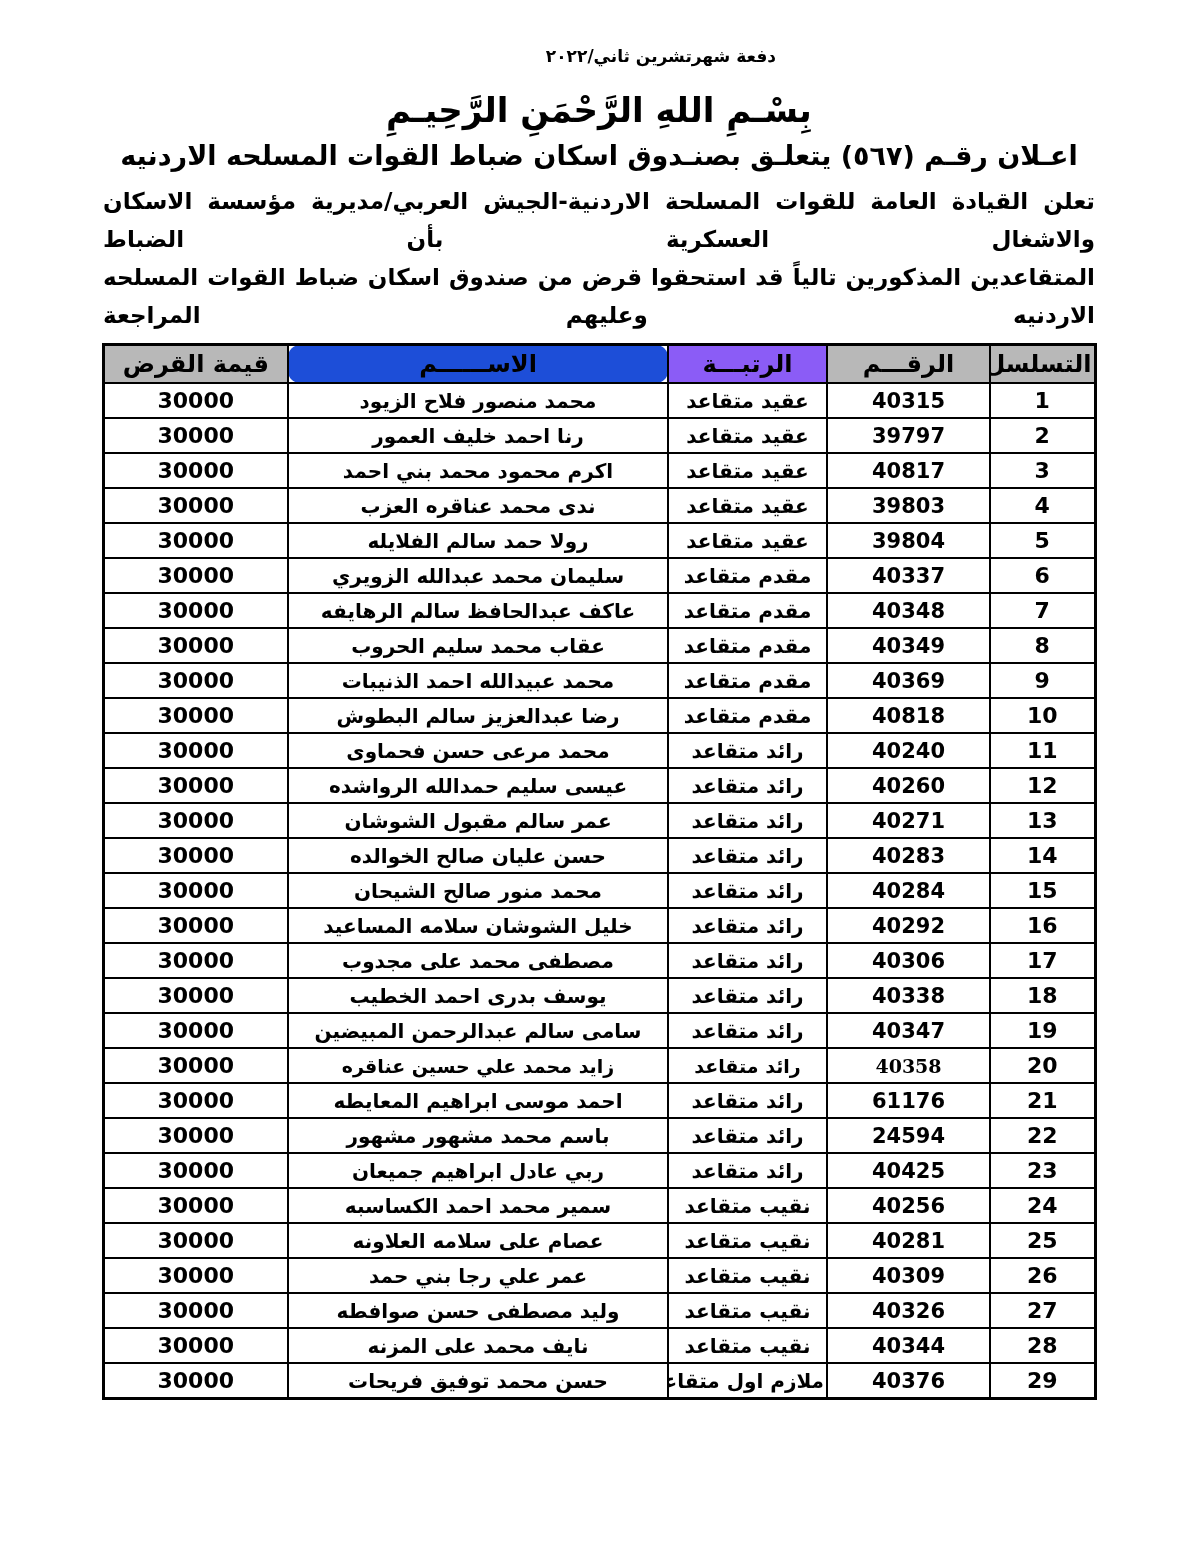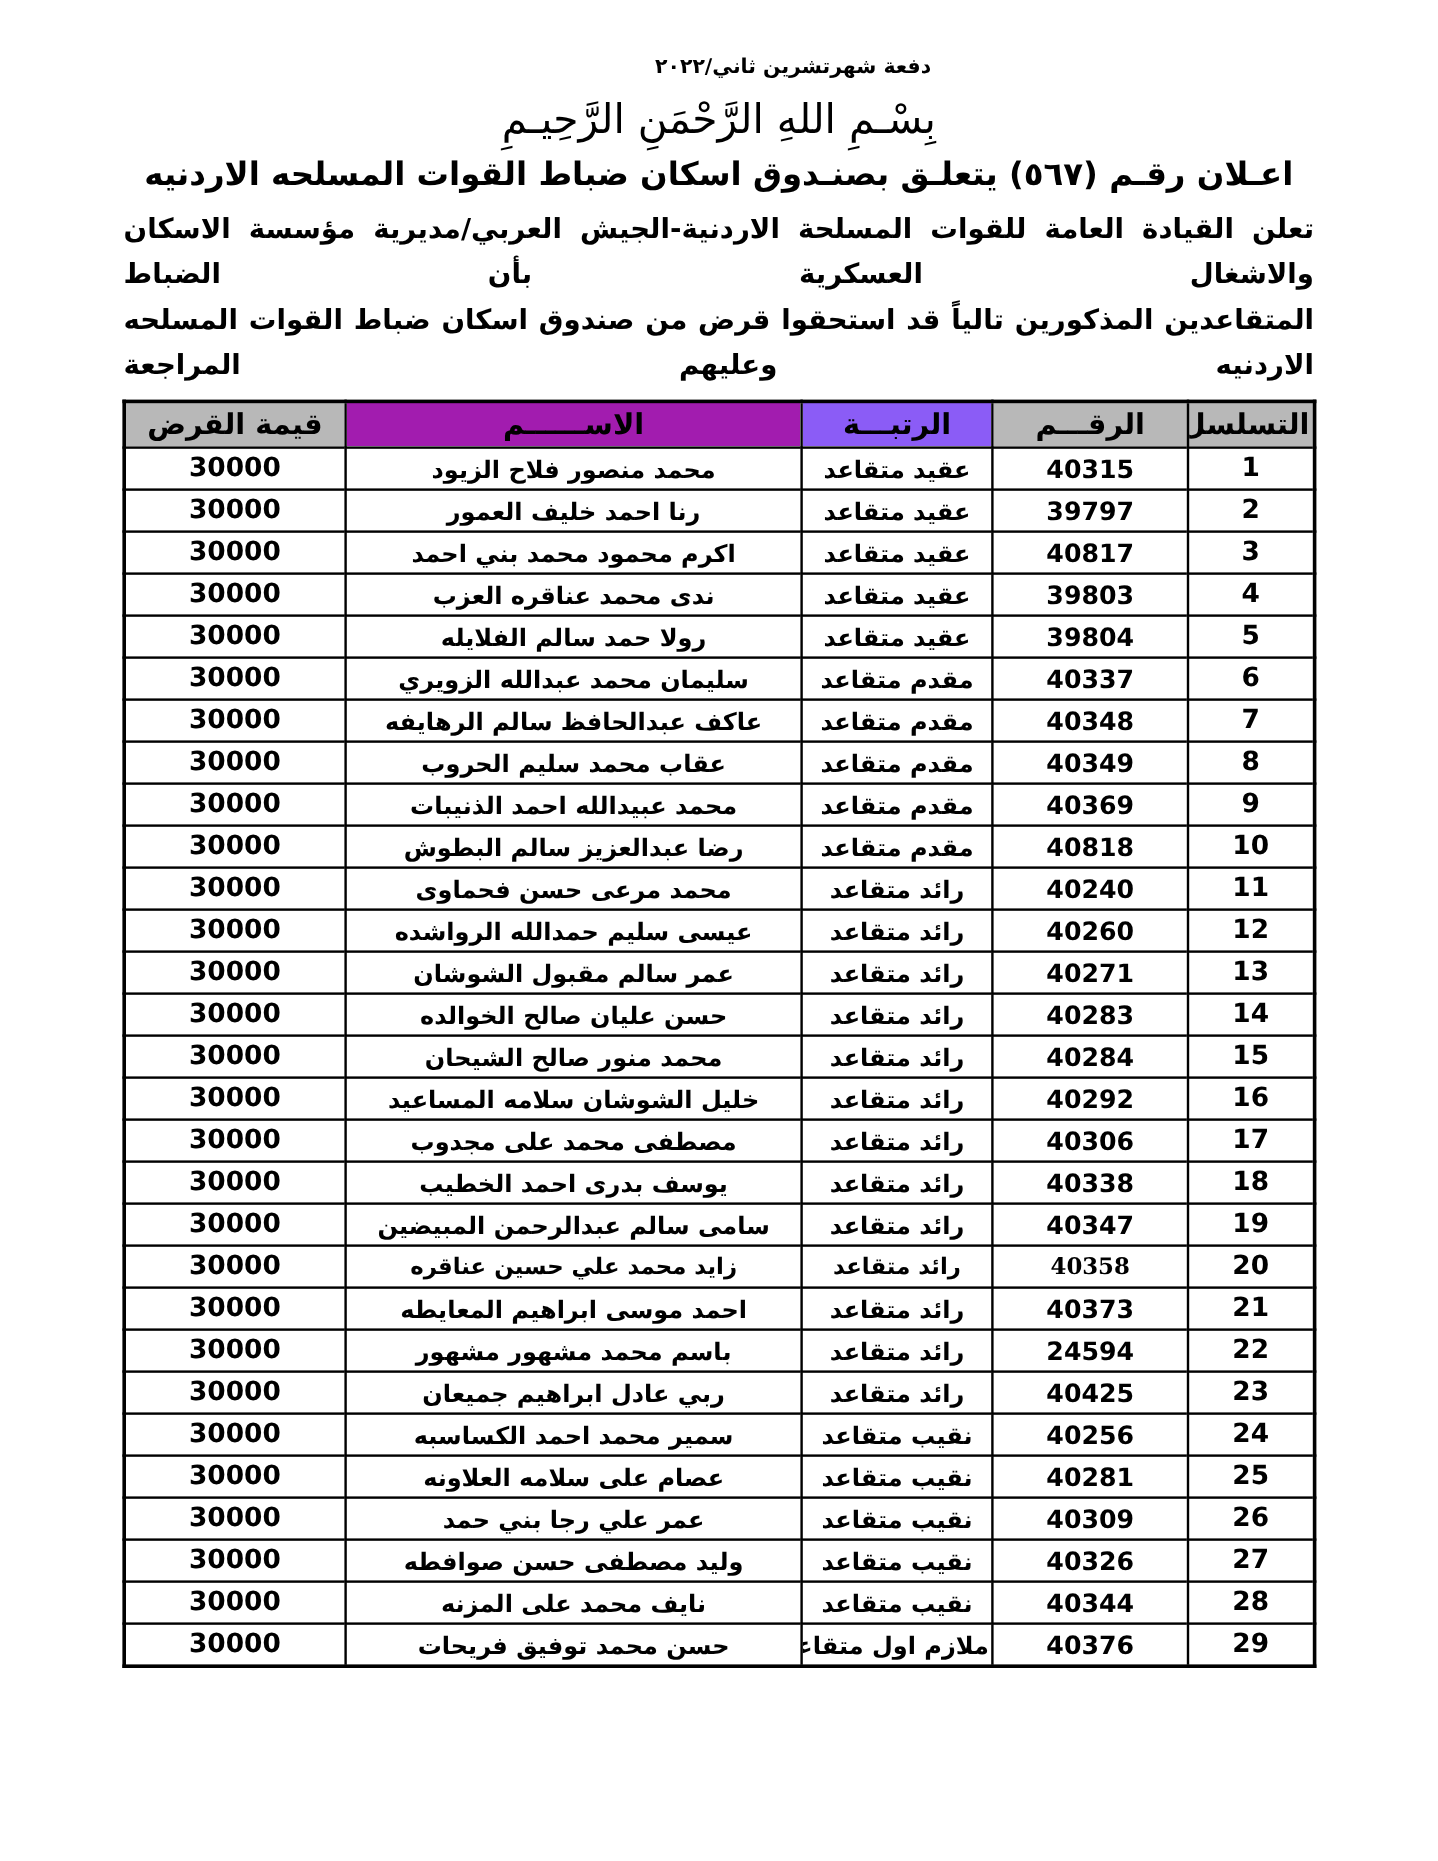--- a/index.html
+++ b/index.html
@@ -20,22 +20,22 @@
   .batch-line {
     width: fit-content;
     margin: 46px 422px 0 auto;
     font-size: 17px;
     font-weight: bold;
     white-space: nowrap;
   }
   .bismillah {
     text-align: center;
     font-size: 34px;
-    font-weight: normal;
-    margin-top: 10px;
+    font-weight: bold;
+    margin-top: 20px;
     line-height: 48px;
     letter-spacing: -1px;
   }
   .doc-title {
     text-align: center;
     font-size: 27px;
     font-weight: bold;
     margin-top: 2px;
     line-height: 40px;
   }
@@ -118,21 +118,21 @@
       <col style="width:163px">
       <col style="width:159px">
       <col style="width:380px">
       <col style="width:185px">
     </colgroup>
     <thead>
       <tr>
         <th style="background: rgb(184, 184, 184);">التسلسل</th>
         <th style="background: rgb(184, 184, 184); margin-top: 48px;">الرقـــم</th>
         <th style="background: #8b5cf6;">الرتبـــة</th>
-        <th style="background: #a21caf;">الاســــــم</th>
+        <th style="background: #1d4ed8; border-radius: 12px;">الاســــــم</th>
         <th style="background: rgb(184, 184, 184);">قيمة القرض</th>
       </tr>
     </thead>
     <tbody>
         <tr>
           <td class="col-serial">1</td>
           <td class="col-number">40315</td>
           <td class="col-rank">عقيد متقاعد</td>
           <td class="col-name">محمد منصور فلاح الزيود</td>
           <td class="col-loan">30000</td>
@@ -265,21 +265,21 @@
         </tr>
         <tr class="serif-row">
           <td class="col-serial">20</td>
           <td class="col-number">40358</td>
           <td class="col-rank">رائد  متقاعد</td>
           <td class="col-name">زايد محمد علي حسين عناقره</td>
           <td class="col-loan">30000</td>
         </tr>
         <tr>
           <td class="col-serial">21</td>
-          <td class="col-number">40373</td>
+          <td class="col-number">61176</td>
           <td class="col-rank">رائد  متقاعد</td>
           <td class="col-name">احمد موسى ابراهيم المعايطه</td>
           <td class="col-loan">30000</td>
         </tr>
         <tr>
           <td class="col-serial">22</td>
           <td class="col-number">24594</td>
           <td class="col-rank">رائد  متقاعد</td>
           <td class="col-name">باسم محمد مشهور مشهور</td>
           <td class="col-loan">30000</td>

